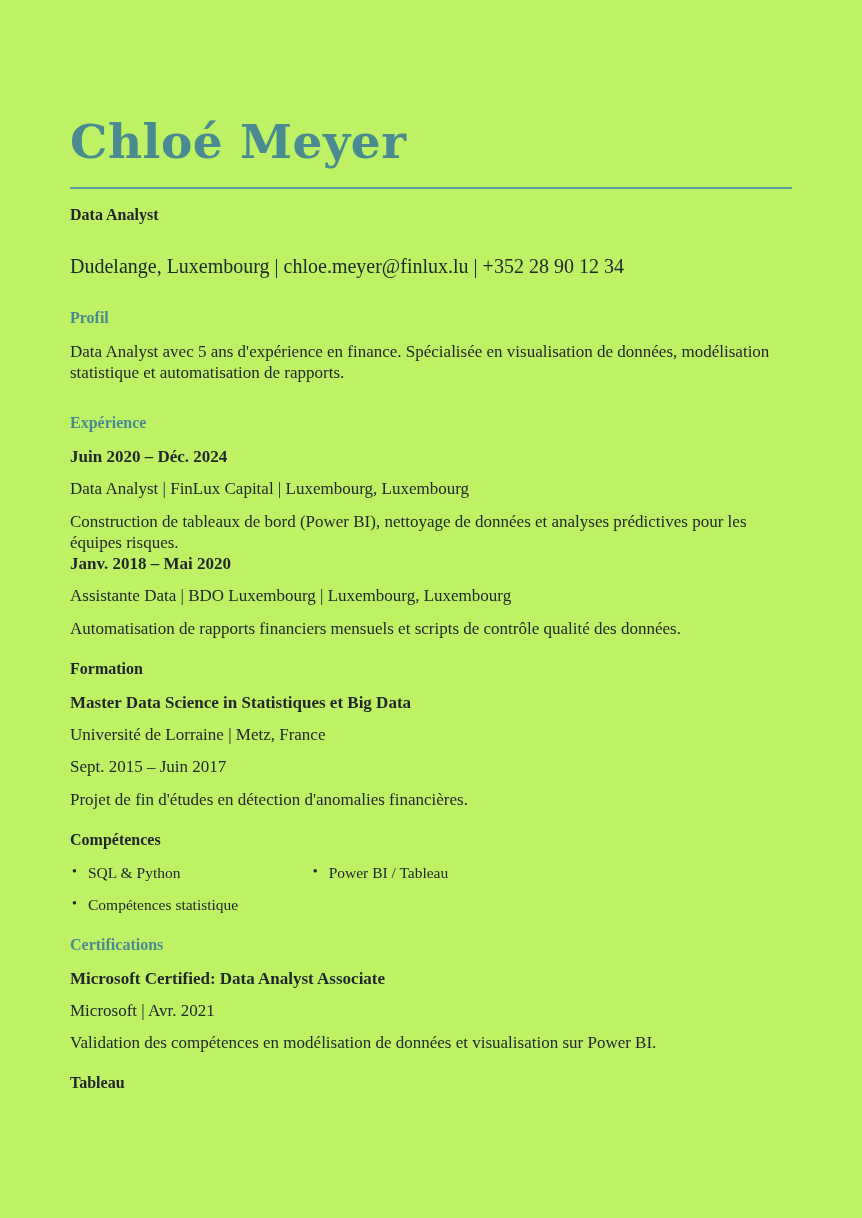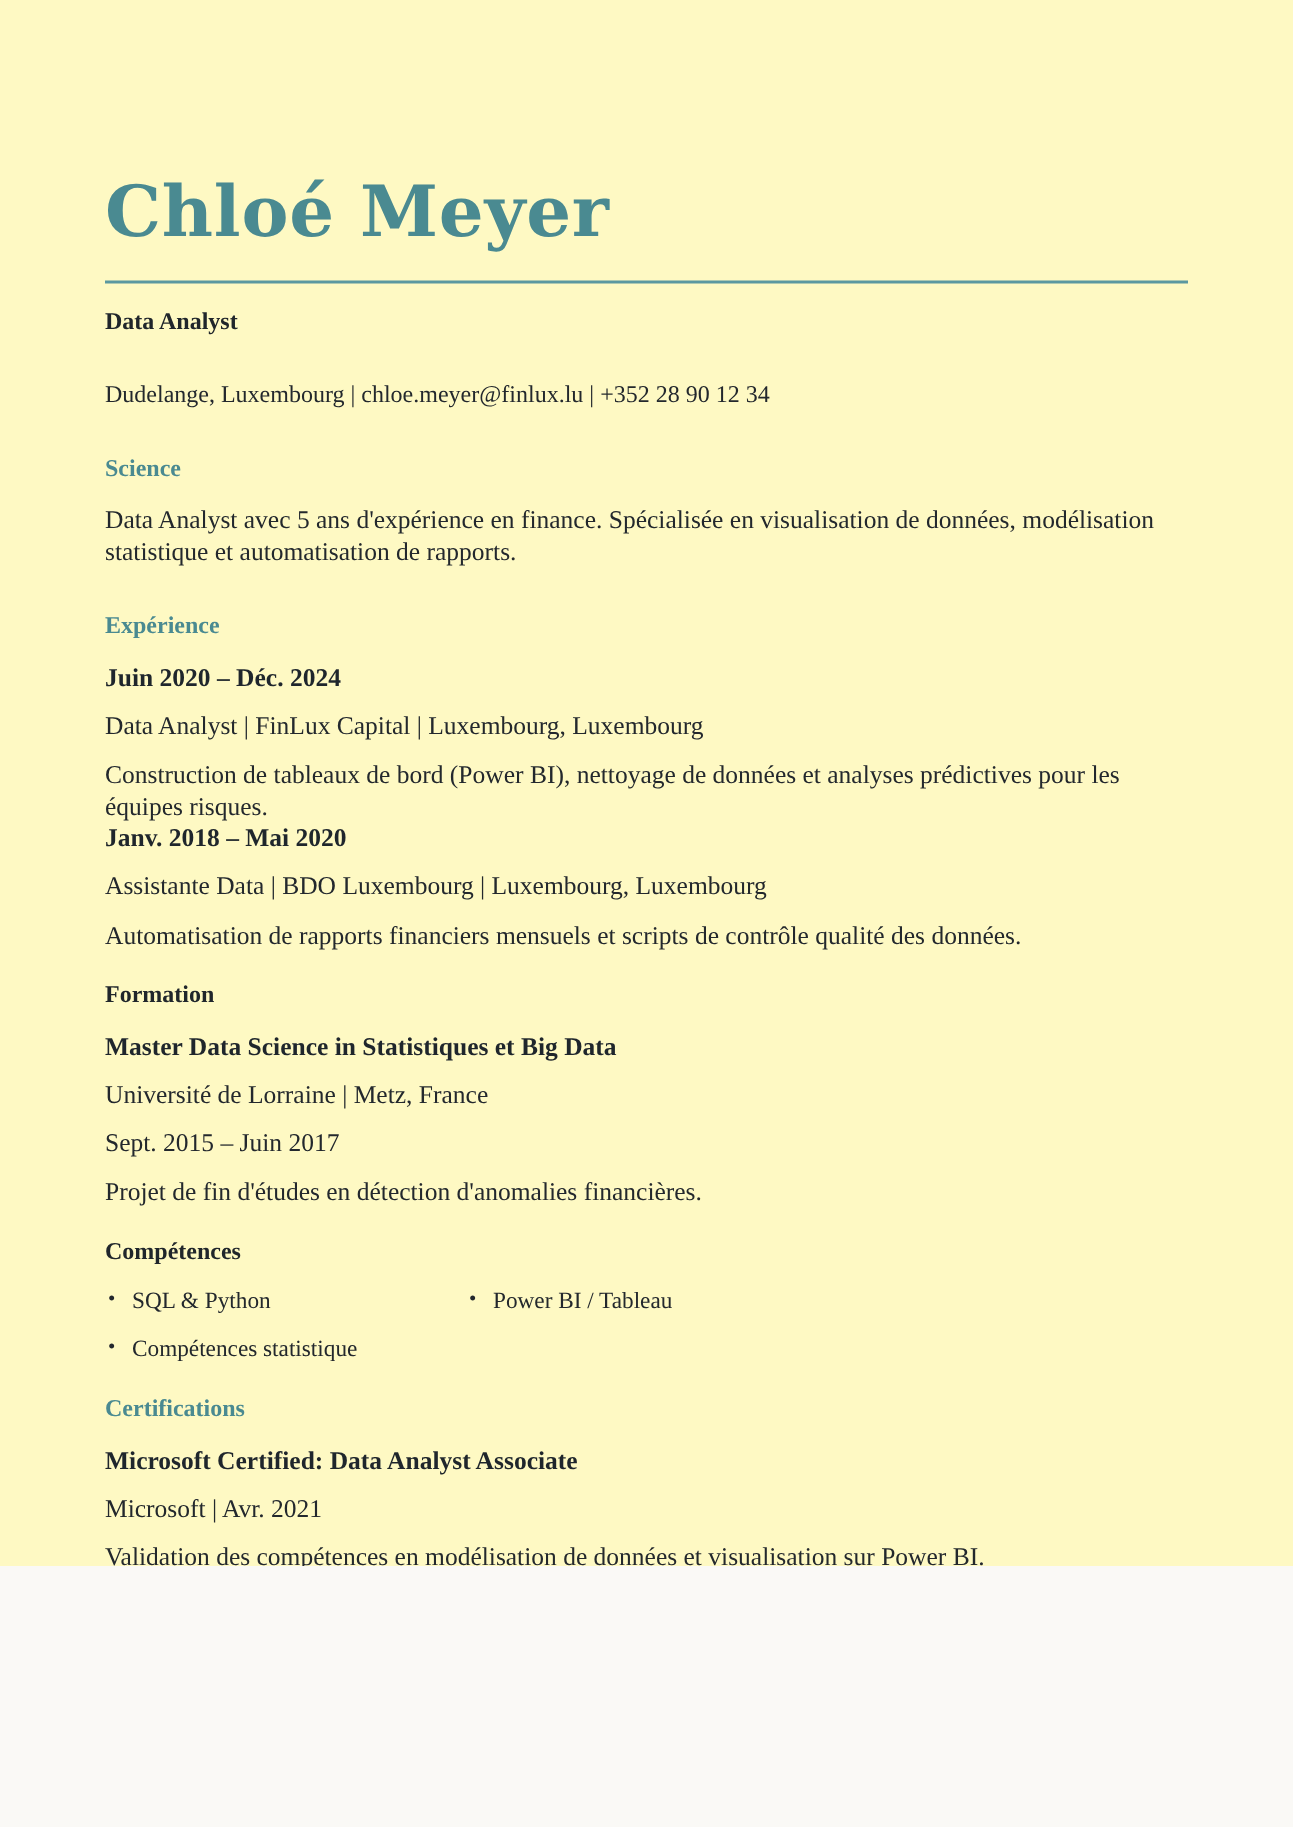--- a/index.html
+++ b/index.html
@@ -3,24 +3,24 @@
 <meta charset="utf-8">
 <style>
   html, body {
     margin: 0;
     padding: 0;
     background: #faf9f6;
   }
   .page {
     position: relative;
     width: 862px;
-    height: 1044px;
+    height: 1218px;
     box-sizing: border-box;
     padding: 116px 70px 40px 70px;
-    background: #fef9c3;
+    background: #bef264;
     font-family: "Liberation Serif", serif;
     color: #23282d;
     overflow: hidden;
   }
   .name {
     font-family: "DejaVu Serif", serif;
     font-weight: 700;
     font-size: 47px;
     line-height: 1.1;
     color: #4a8a91;
@@ -32,21 +32,21 @@
     border-top: 2px solid #5b98a0;
     margin: 0 0 17px 0;
   }
   .job-title {
     font-size: 16px;
     font-weight: 700;
     color: #20262b;
     margin: 17px 0 31px 0;
   }
   .contact {
-    font-size: 16px;
+    font-size: 20px;
     margin: 0;
   }
   .section {
     margin-top: 31px;
   }
   .section.spaced {
     margin-top: 21px;
   }
   .section-title {
     font-size: 16px;
@@ -90,21 +90,21 @@
 
 <div class="page">
 
   <h1 class="name">Chloé Meyer</h1>
   <hr class="rule">
 
   <p class="job-title">Data Analyst</p>
   <p class="contact">Dudelange, Luxembourg | chloe.meyer@finlux.lu | +352 28 90 12 34</p>
 
   <div class="section">
-    <h2 class="section-title accent">Science</h2>
+    <h2 class="section-title accent">Profil</h2>
     <p class="body-line">Data Analyst avec 5 ans d'expérience en finance. Spécialisée en visualisation de données, modélisation statistique et automatisation de rapports.</p>
   </div>
 
   <div class="section">
     <h2 class="section-title accent">Expérience</h2>
     <div>
       <p class="body-line bold">Juin 2020 – Déc. 2024</p>
       <p class="body-line">Data Analyst | FinLux Capital | Luxembourg, Luxembourg</p>
       <p class="body-line">Construction de tableaux de bord (Power BI), nettoyage de données et analyses prédictives pour les équipes risques.</p>
     </div>

